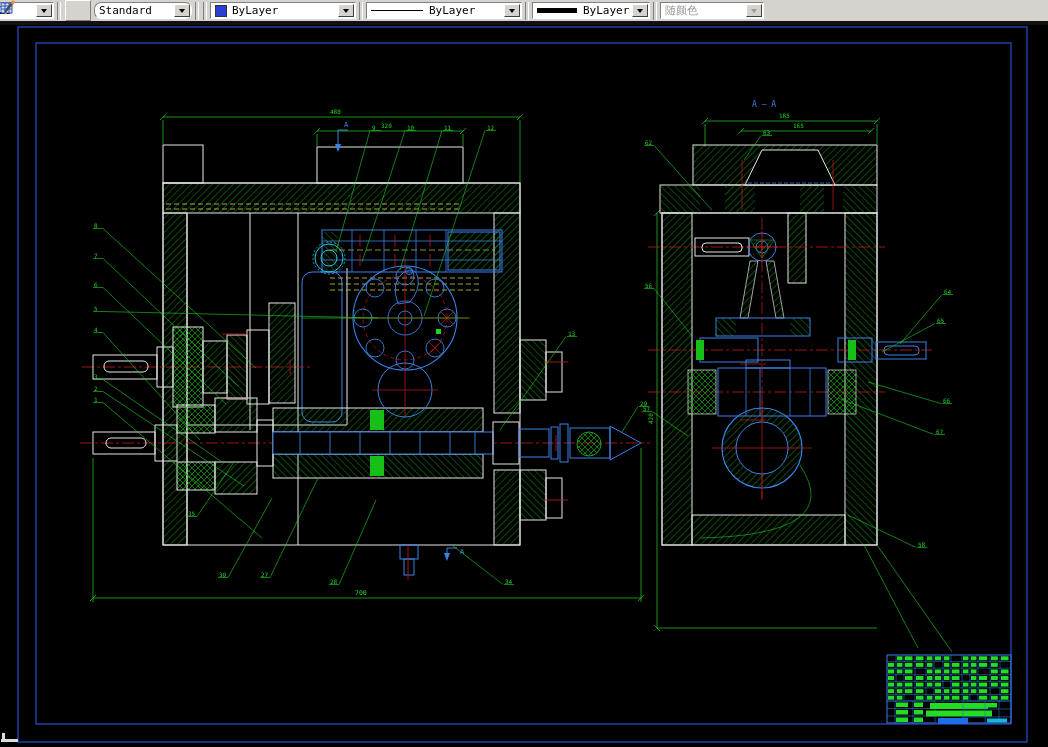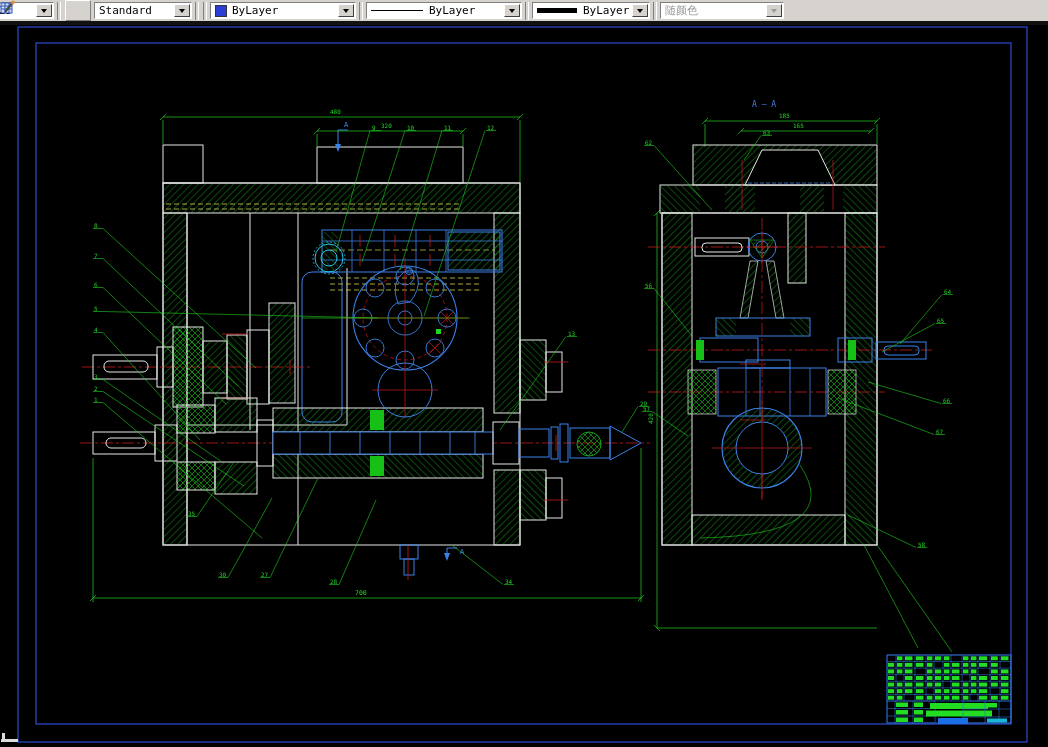--- a/index.html
+++ b/index.html
@@ -47,21 +47,21 @@
     <svg width="16" height="16">
       <rect x="1" y="3" width="11" height="10" fill="#cfe0f5" stroke="#3355bb"></rect>
       <line x1="1" y1="6" x2="12" y2="6" stroke="#3355bb"></line>
       <line x1="1" y1="9" x2="12" y2="9" stroke="#3355bb"></line>
       <line x1="5" y1="3" x2="5" y2="13" stroke="#3355bb"></line>
       <line x1="9" y1="3" x2="9" y2="13" stroke="#3355bb"></line>
       <line x1="13" y1="2" x2="5" y2="12" stroke="#4a4a4a" stroke-width="2.4"></line>
       <line x1="14" y1="1" x2="12" y2="4" stroke="#e09040" stroke-width="3"></line>
     </svg>
   </div>
-  <div class="combo" style="width:98px;">
+  <div class="combo" style="width:98px;border-radius:7px;">
     <span>Standard</span>
     <span class="arrow">
         <i></i>
       </span>
   </div>
   <span class="sep"></span>
   <span class="sep"></span>
   <div class="combo" style="width:146px;">
     <span class="chip"></span>
     <span>ByLayer</span>
@@ -79,21 +79,21 @@
   </div>
   <span class="sep"></span>
   <div class="combo" style="width:118px;">
     <span class="lwline"></span>
     <span>ByLayer</span>
     <span class="arrow">
         <i></i>
       </span>
   </div>
   <span class="sep"></span>
-  <div class="combo disabled cjk" style="width:124px;">
+  <div class="combo disabled cjk" style="width:104px;">
     <span>随颜色</span>
     <span class="arrow">
         <i></i>
       </span>
   </div>
 </div>
 
 <svg width="1048" height="747" viewBox="0 0 1048 747">
   <defs>
     <pattern id="h" width="5" height="5" patternUnits="userSpaceOnUse" patternTransform="rotate(45)">

